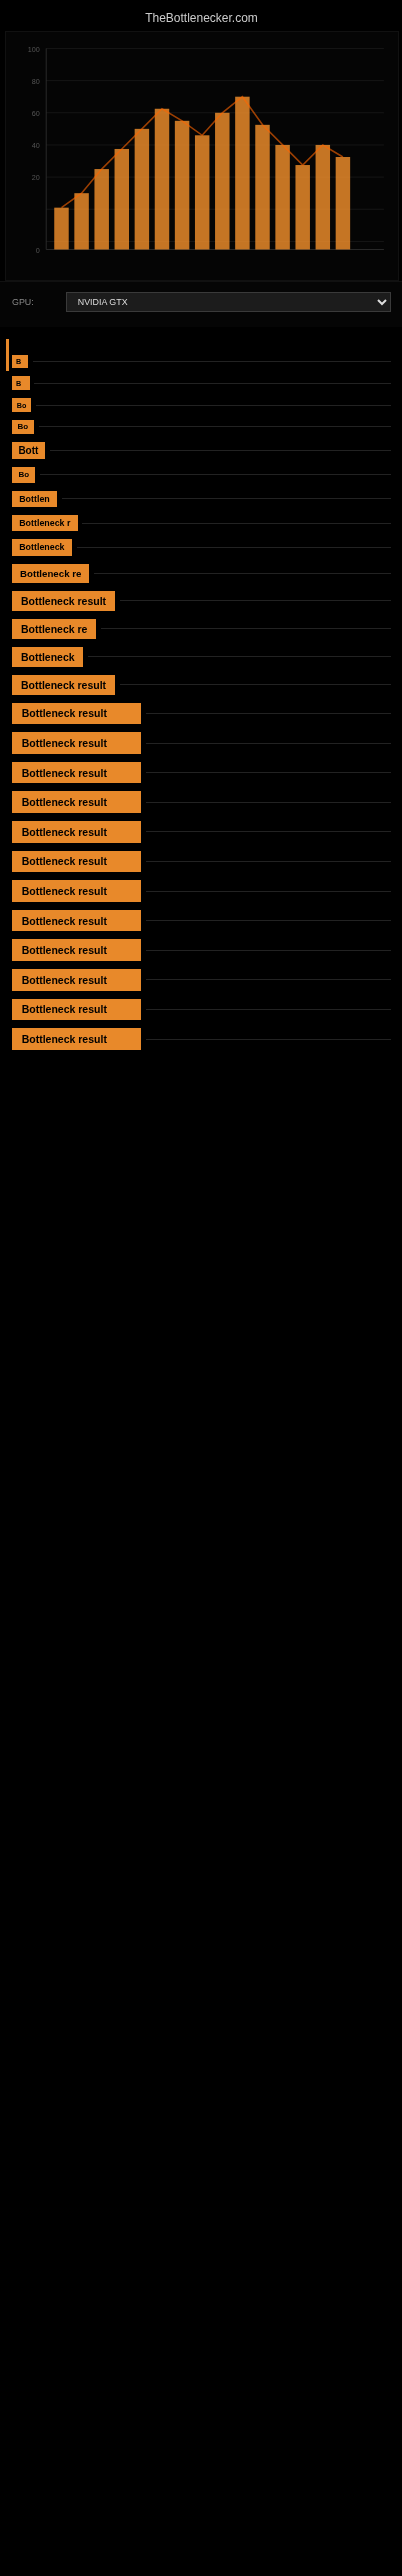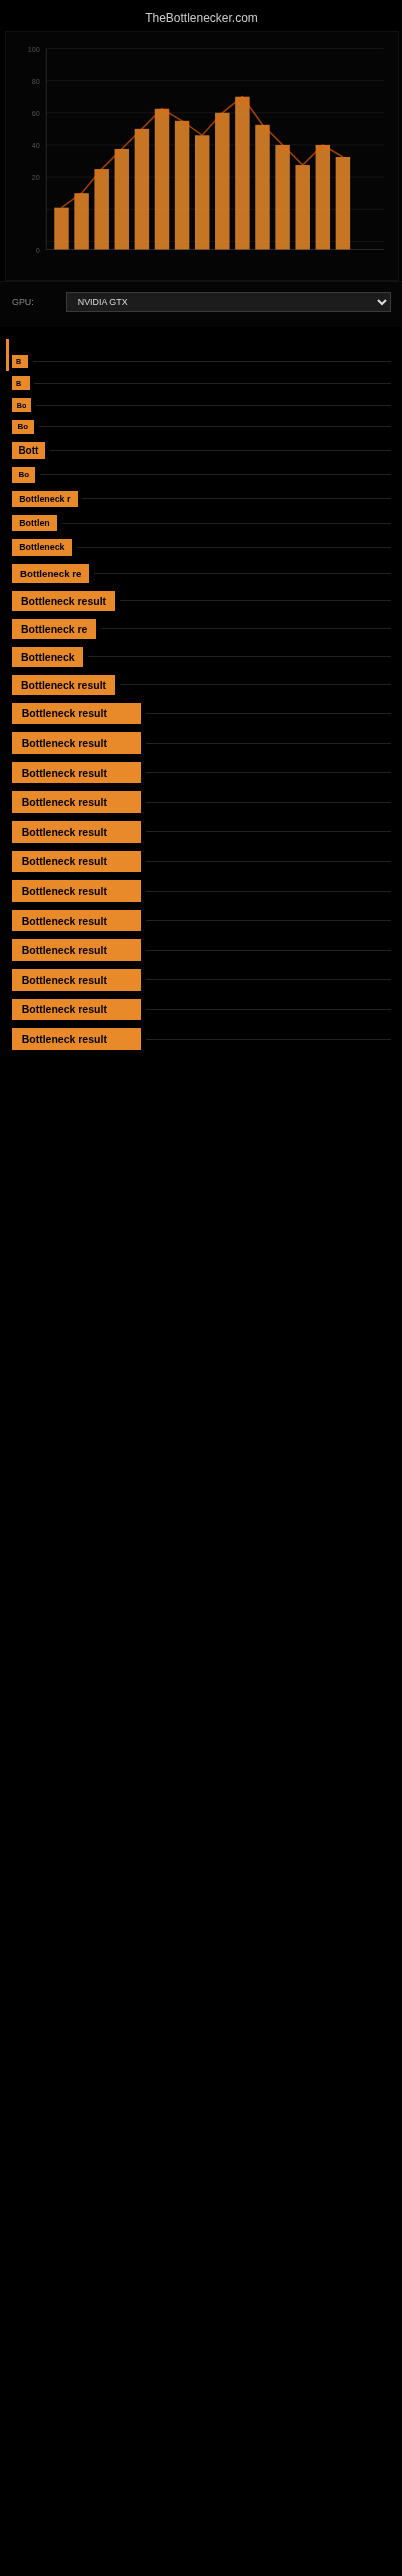--- a/index.html
+++ b/index.html
@@ -104,30 +104,30 @@
     <span style="background:#e8892a; color:#000; font-size:10px; font-weight:bold; padding:3.2px 6.4px; display:inline-block;text-align:right;">Bott</span>
     <div style="height:0.8px; background:#222; flex:1;"></div>
   </div>
 
   <div style="display:flex; align-items:center; gap:4.8px;">
     <span style="background:#e8892a; color:#000; font-size:8px; font-weight:bold; padding:3.2px 6.4px; display:inline-block;">Bo</span>
     <div style="height:0.8px; background:#222; flex:1;"></div>
   </div>
 
   <div style="display:flex; align-items:center; gap:4.8px;">
+    <span style="background:#e8892a; color:#000; font-size:8.9px; font-weight:bold; padding:3.2px 7.2px; display:inline-block;">Bottlen</span>
+    <div style="height:0.8px; background:#222; flex:1;"></div>
+  </div>
+
+  <div style="display:flex; align-items:center; gap:4.8px;">
     <span style="background:#e8892a; color:#000; font-size:8.9px; font-weight:bold; padding:3.2px 7.2px; display:inline-block;">Bottleneck r</span>
     <div style="height:0.8px; background:#222; flex:1;"></div>
   </div>
 
   <div style="display:flex; align-items:center; gap:4.8px;">
-    <span style="background:#e8892a; color:#000; font-size:8.9px; font-weight:bold; padding:3.2px 7.2px; display:inline-block;">Bottlen</span>
-    <div style="height:0.8px; background:#222; flex:1;"></div>
-  </div>
-
-  <div style="display:flex; align-items:center; gap:4.8px;">
     <span style="background:#e8892a; color:#000; font-size:8.9px; font-weight:bold; padding:3.2px 7.2px; display:inline-block;">Bottleneck</span>
     <div style="height:0.8px; background:#222; flex:1;"></div>
   </div>
 
   <div style="display:flex; align-items:center; gap:4.8px;">
     <span style="background:#e8892a; color:#000; font-size:9.7px; font-weight:bold; padding:4px 8px; display:inline-block;">Bottleneck re</span>
     <div style="height:0.8px; background:#222; flex:1;"></div>
   </div>
 
   <div style="display:flex; align-items:center; gap:4.8px;">

